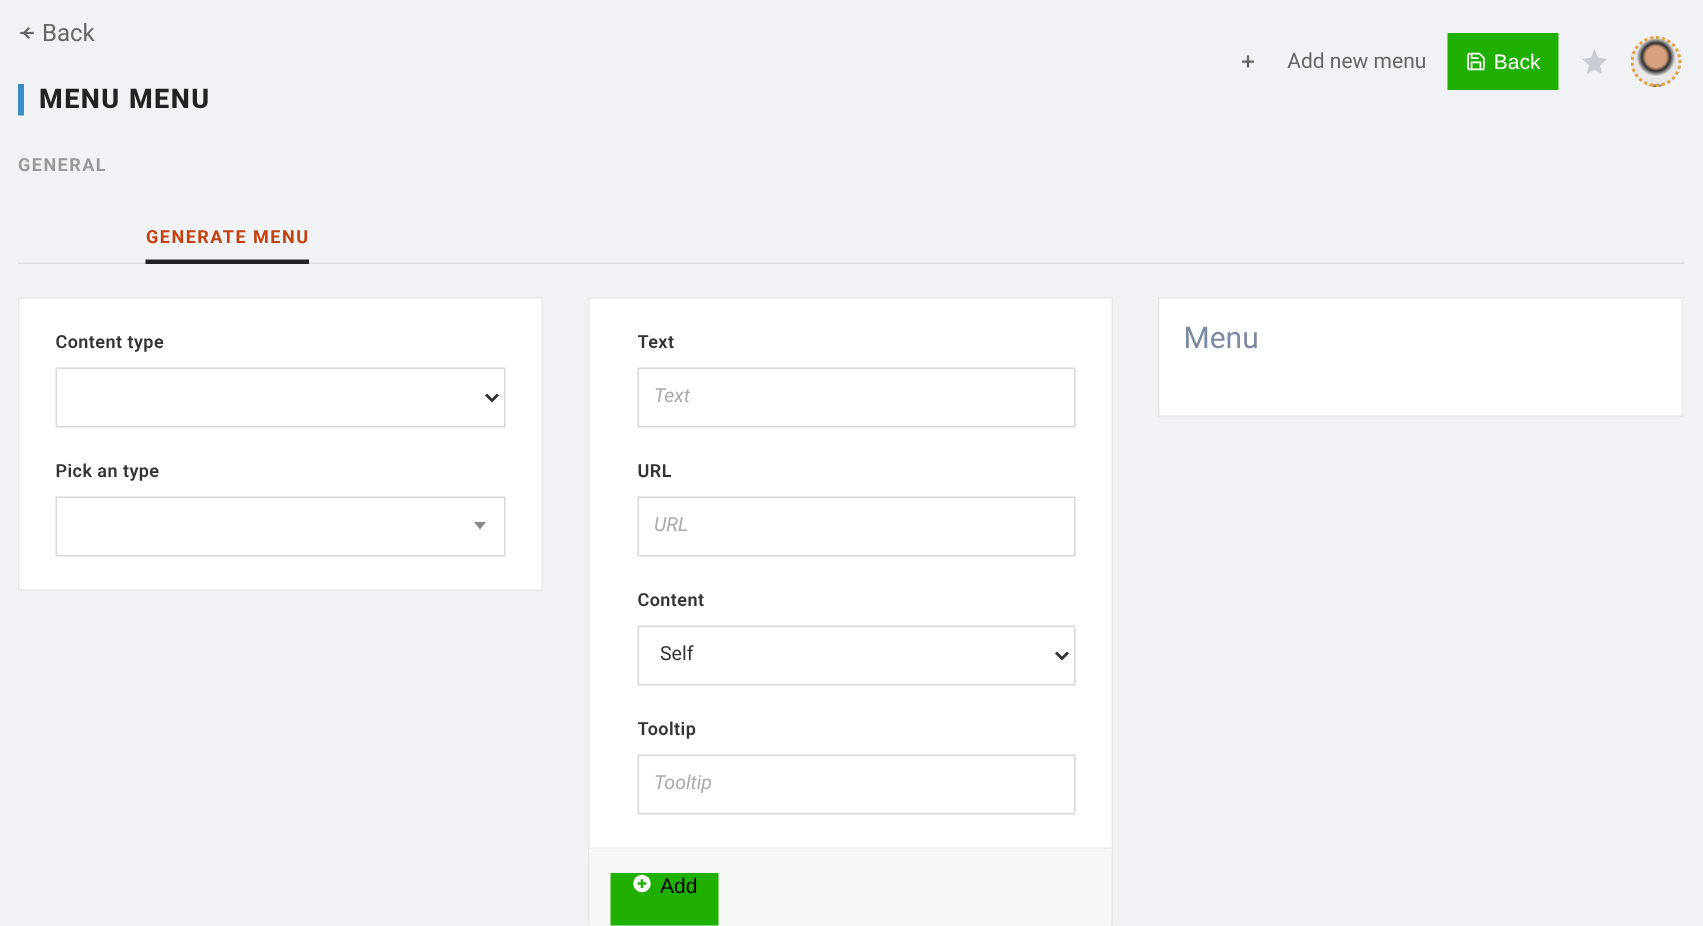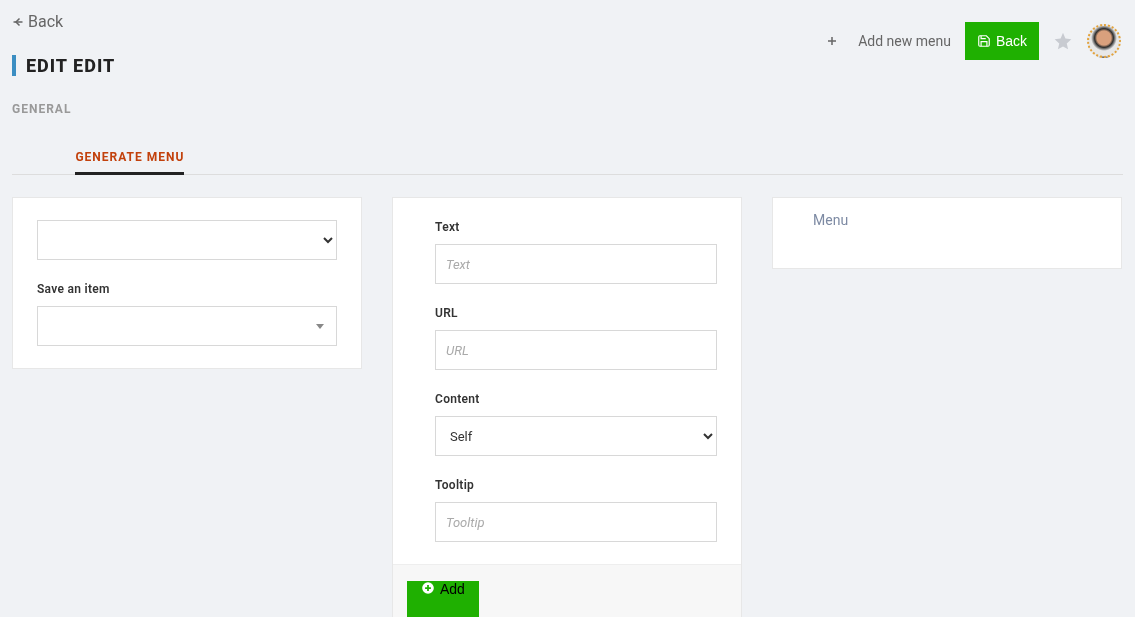--- a/index.html
+++ b/index.html
@@ -72,21 +72,21 @@
   .title-bar h1 {
     font-size: 18px;
     font-weight: 800;
     letter-spacing: 1px;
     color: #222;
   }
   .tabs {
     margin-top: 18px;
     border-bottom: 1px solid #ddd;
     display: flex;
-    gap: 4px;
+    gap: 26px;
   }
   .tab {
     padding: 8px 0;
     color: #999;
     font-weight: 700;
     letter-spacing: 1px;
     font-size: 12px;
     cursor: pointer;
     border-bottom: 3px solid transparent;
     margin-bottom: -1px;
@@ -102,21 +102,21 @@
     margin-top: 22px;
     align-items: flex-start;
   }
   .card {
     background: #fff;
     border: 1px solid #e7e7e7;
     padding: 22px 24px;
   }
   .col1 { width: 350px; }
   .col2 { width: 350px; padding:0; }
-  .col2-inner { padding: 22px 24px 22px 42px; }
+  .col2-inner { padding: 22px 24px 22px 32px; }
   .col3 { width: 350px; padding: 14px 16px 40px 16px; }
   .field { margin-bottom: 22px; }
   .field:last-child { margin-bottom: 0; }
   .field-label {
     display: block;
     font-size: 12px;
     color: #333;
     font-weight: 600;
     letter-spacing: .3px;
     margin-bottom: 10px;
@@ -144,23 +144,22 @@
     cursor: pointer;
   }
   .dropdown-custom .caret {
     width: 0; height: 0;
     border-left: 4px solid transparent;
     border-right: 4px solid transparent;
     border-top: 5px solid #888;
   }
   .col3-title {
     color: #7d8aa3;
-    font-size: 14px;
+    font-size: 20px;
     font-weight: 400;
-    margin-left: 24px;
   }
   .action-bar {
     background: #f7f7f7;
     padding: 16px 14px;
     display: flex;
     gap: 10px;
     border-top:1px solid #eee;
     box-shadow:
       0 4px 0 -1px #fff, 0 4px 0 0 #ddd,
       0 8px 0 -1px #fff, 0 8px 0 0 #ddd;
@@ -213,38 +212,39 @@
   <span class="star">
     <svg width="20" height="20" viewBox="0 0 24 24" fill="#c8cbd1">
         <path d="M12 2l2.9 6.9L22 10l-5.5 5 1.6 7L12 18.5 5.9 22l1.6-7L2 10l7.1-1.1z"></path>
       </svg>
   </span>
   <div class="avatar"></div>
 </div>
 
 
 <div class="title-bar">
-  <h1>EDIT EDIT</h1>
+  <h1>MENU MENU</h1>
 </div>
 
 
 <div class="tabs">
   <div class="tab">GENERAL</div>
   <div class="tab active">GENERATE MENU</div>
 </div>
 
 
 <div class="columns">
 
   <div class="card col1">
     <div class="field">
+      <label class="field-label">Content type</label>
       <select></select>
     </div>
     <div class="field">
-      <label class="field-label">Save an item</label>
+      <label class="field-label">Pick an type</label>
       <div class="dropdown-custom">
         <span class="caret"></span>
       </div>
     </div>
   </div>
 
   <div class="card col2">
     <div class="col2-inner">
       <div class="field">
         <label class="field-label">Text</label>

